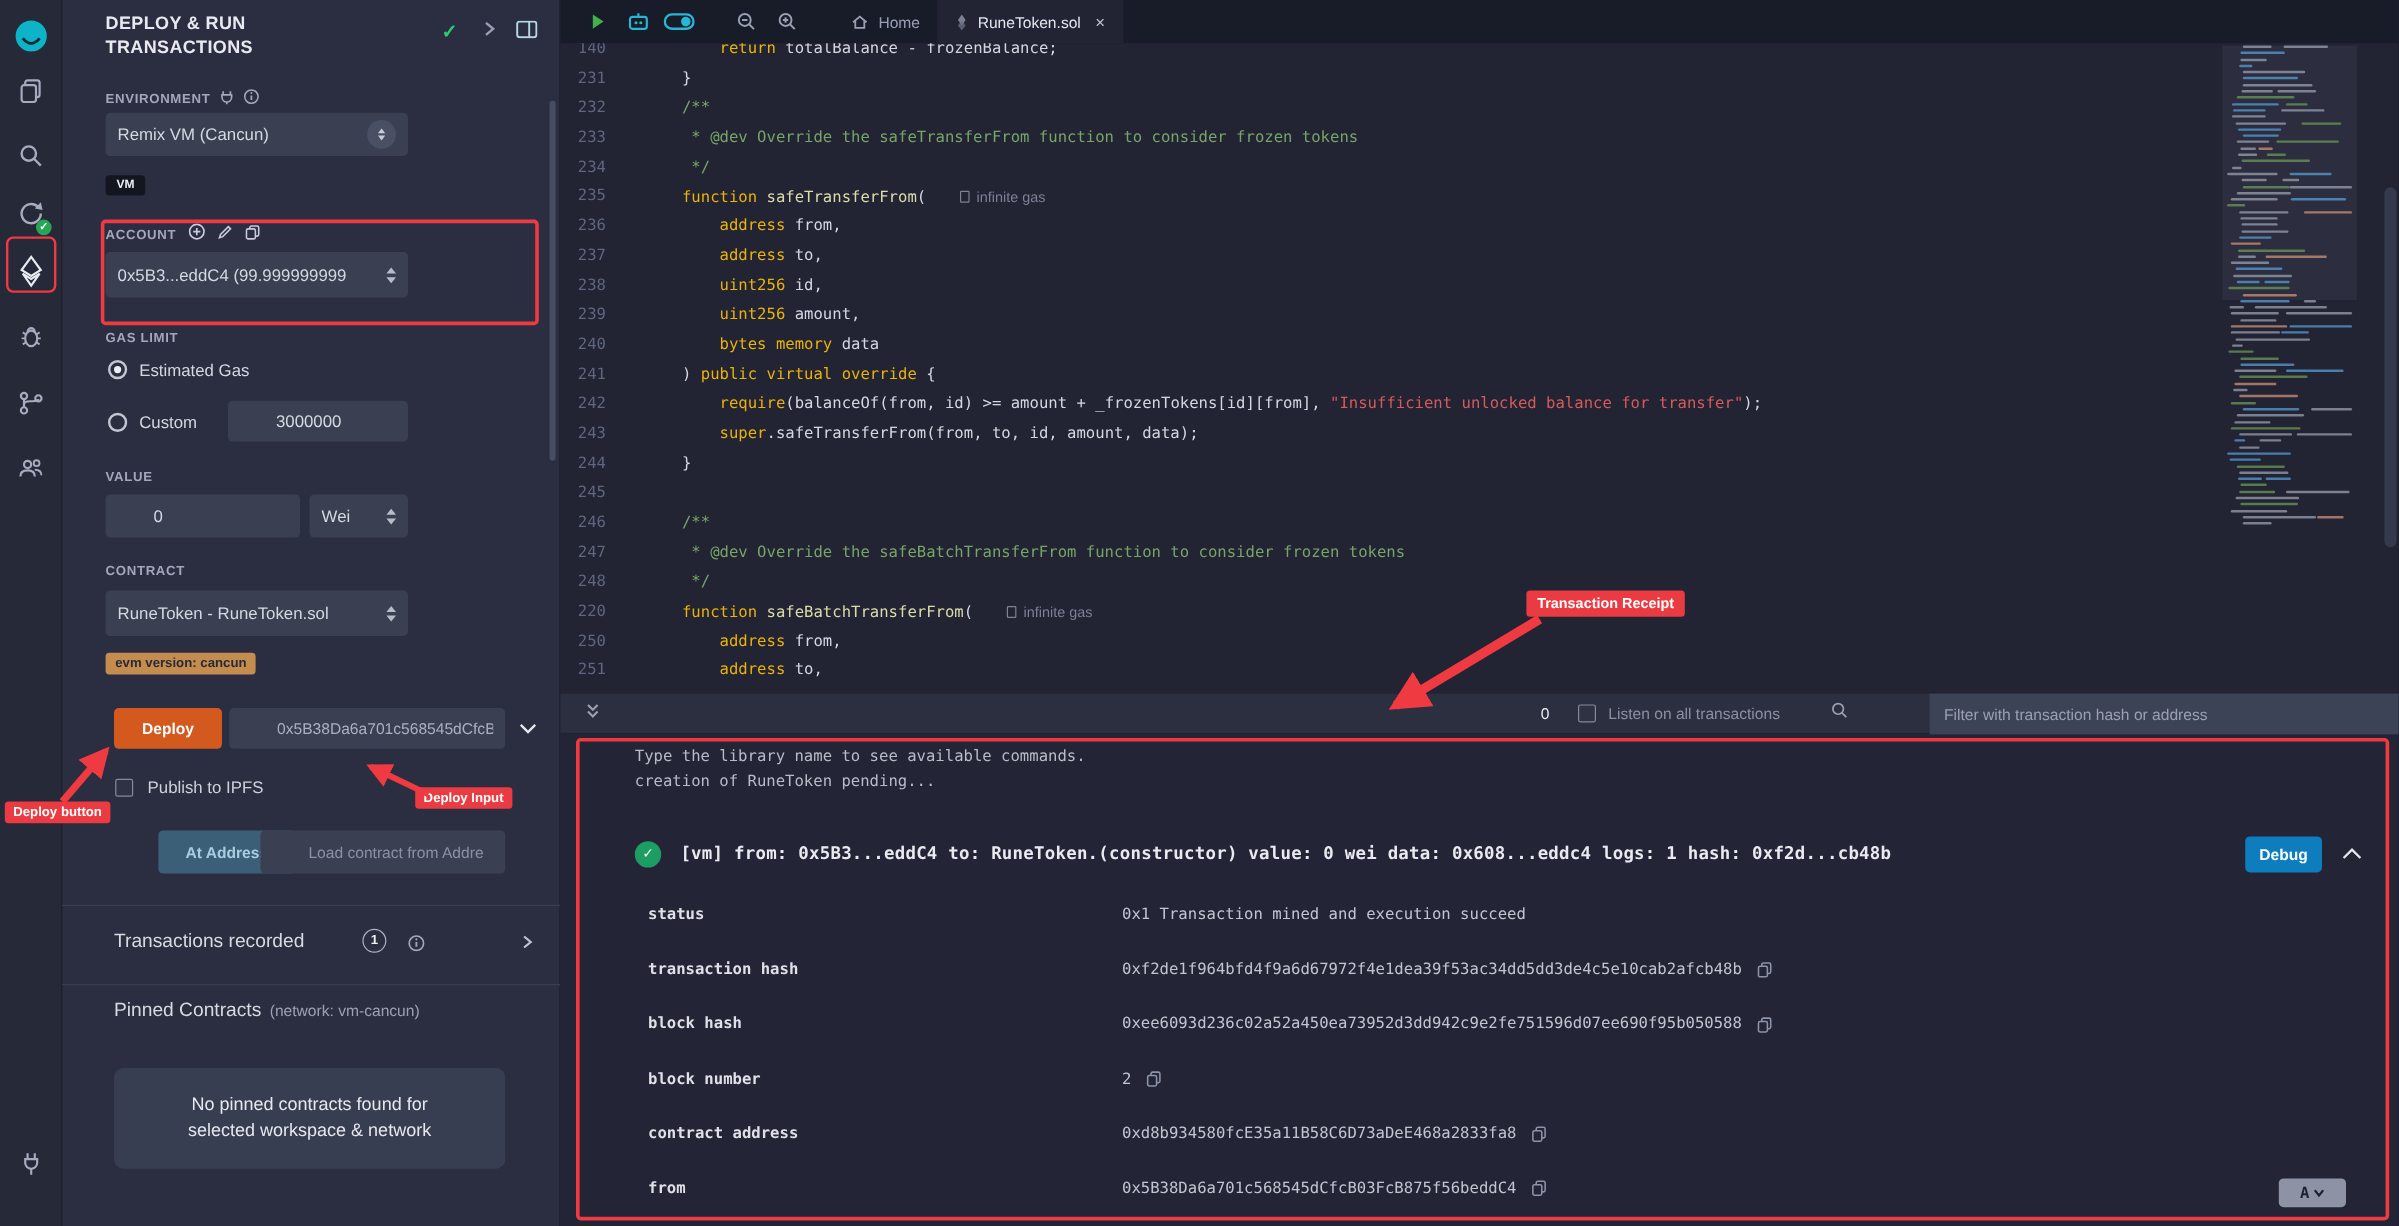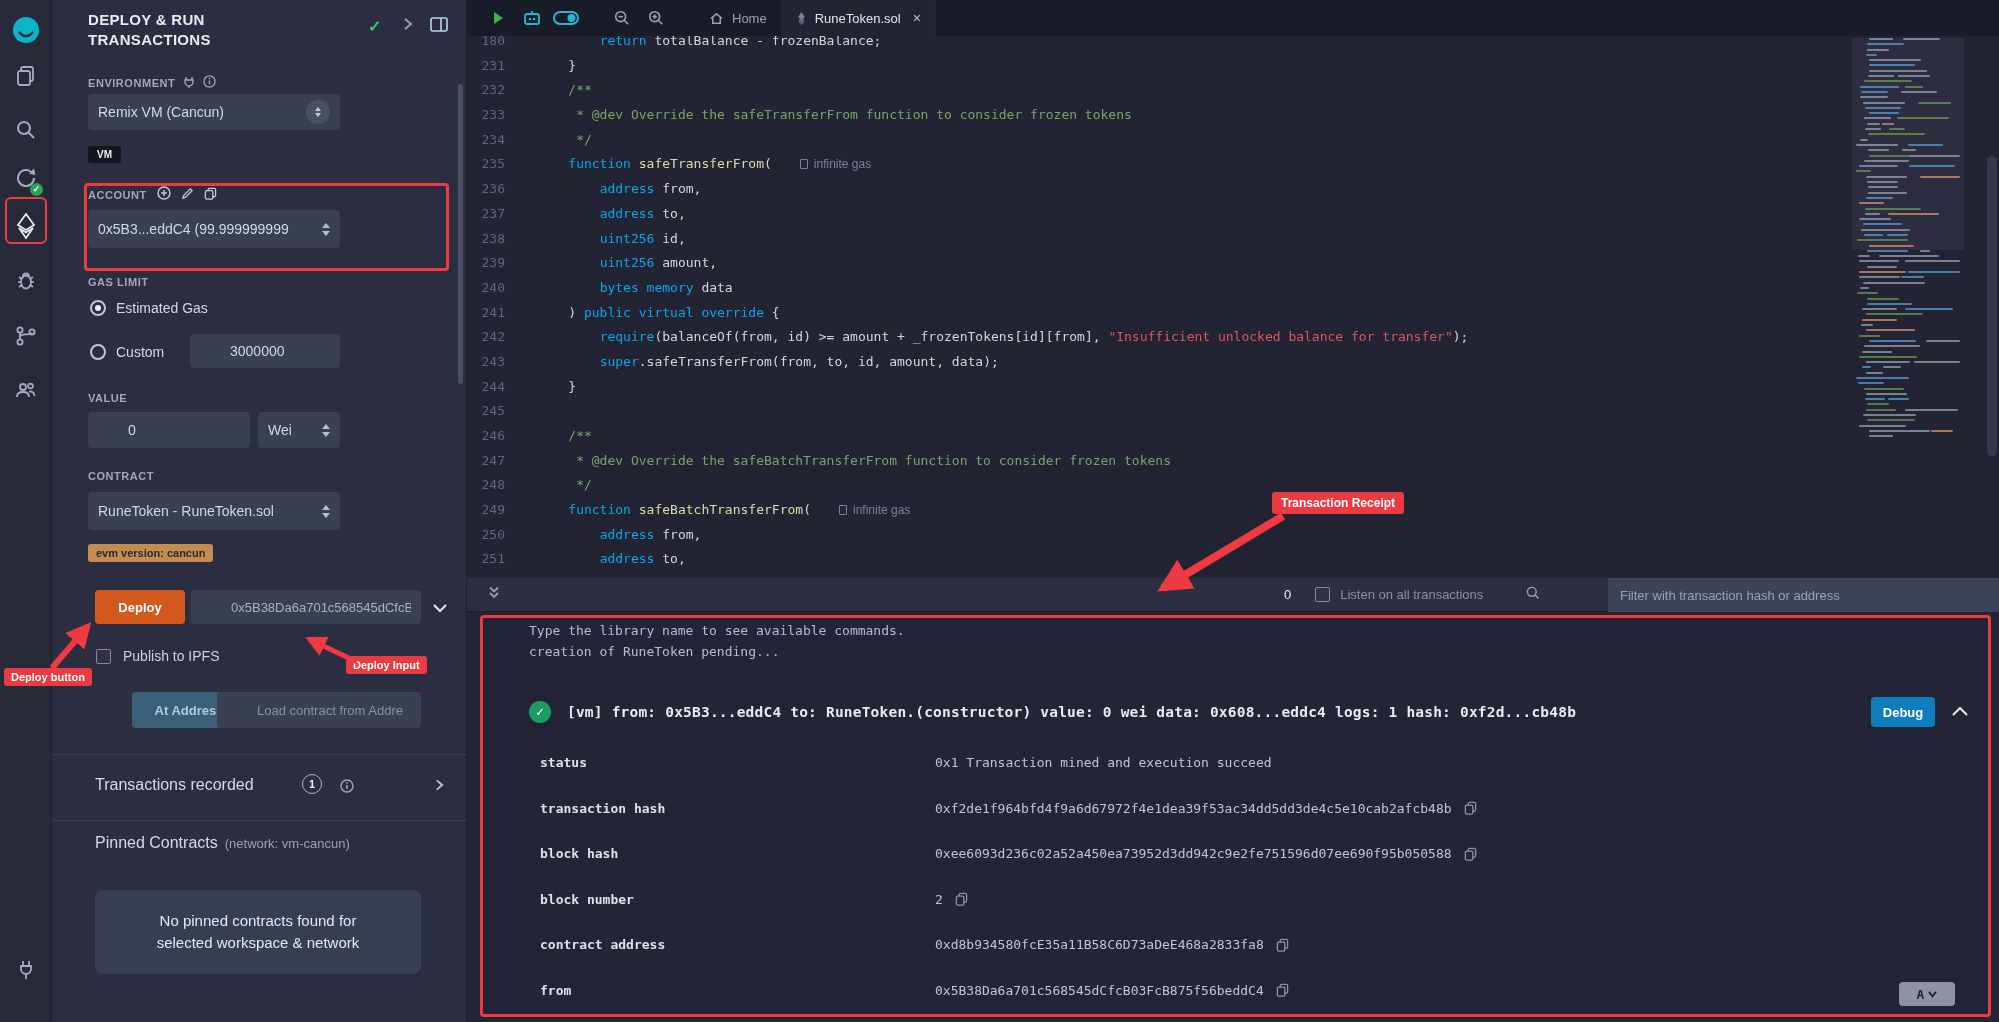--- a/index.html
+++ b/index.html
@@ -55,21 +55,21 @@
   .tb-ic { display:flex; align-items:center; justify-content:center; width:34px; cursor:pointer; }
   .tab { display:flex; align-items:center; gap:8px; padding:0 14px; font-size:13px; color:#9aa0b4; border-right:1px solid #232635; cursor:pointer; }
   .tab.active { background:#222333; color:#e4e6ee; }
   .tab .close { color:#c0c4d2; font-size:14px; margin-left:4px; }
   .code { position:absolute; left:0; top:36px; right:0; bottom:0; overflow:hidden; }
   .code-lines { margin-top:-7px; font-family:"DejaVu Sans Mono", monospace; font-size:13px; }
   .code-line { height:24.7px; line-height:24.7px; display:flex; white-space:pre; }
   .ln { width:56px; text-align:right; padding-right:18px; color:#5f6680; flex:none; }
   .lt { padding-left:14px; }
   .tk-p { color:#d4d7e0; }
-  .tk-k { color:#0ea5e9; }
+  .tk-k { color:#eab308; }
   .tk-c { color:#76a567; }
   .tk-s { color:#d65b5b; }
   .tk-f { color:#dcdcaa; }
   .gas { margin-left:28px; color:#7c8197; font-size:12px; font-family:"Liberation Sans",sans-serif; }
   .gas i { display:inline-block; width:8px; height:10px; border:1px solid #7c8197; border-radius:1px; margin-right:6px; vertical-align:-1px; }
   .minimap { position:absolute; top:38px; right:39px; width:104px; height:430px; }
   .mmrow { height:2px; margin-bottom:3.3px; display:flex; }
   .mmrow span { height:2px; opacity:.75; border-radius:1px; }
   .mm-viewport { position:absolute; top:0; left:-4px; right:-4px; height:212px; background:rgba(140,150,180,.10); }
   .ed-scroll { position:absolute; top:36px; right:2px; width:10px; bottom:0; }
@@ -352,40 +352,40 @@
             <path d="M6 1 L9.5 6 L6 11 L2.5 6 Z" fill="#9aa0b6" opacity=".75"></path>
             <path d="M6 6 L9.5 11 L6 15.5 L2.5 11 Z" fill="#6b7189" opacity=".75"></path>
           </svg>
         <span>RuneToken.sol</span>
         <span class="close">×</span>
       </div>
     </div>
 
     <div class="code">
       <div class="code-lines">
-          <div class="code-line"><span class="ln">180</span><span class="lt"><span class="tk-p">        </span><span class="tk-k">return</span><span class="tk-p"> totalBalance - frozenBalance;</span></span></div>
+          <div class="code-line"><span class="ln">140</span><span class="lt"><span class="tk-p">        </span><span class="tk-k">return</span><span class="tk-p"> totalBalance - frozenBalance;</span></span></div>
           <div class="code-line"><span class="ln">231</span><span class="lt"><span class="tk-p">    }</span></span></div>
           <div class="code-line"><span class="ln">232</span><span class="lt"><span class="tk-c">    /**</span></span></div>
           <div class="code-line"><span class="ln">233</span><span class="lt"><span class="tk-c">     * @dev Override the safeTransferFrom function to consider frozen tokens</span></span></div>
           <div class="code-line"><span class="ln">234</span><span class="lt"><span class="tk-c">     */</span></span></div>
           <div class="code-line"><span class="ln">235</span><span class="lt"><span class="tk-p">    </span><span class="tk-k">function</span><span class="tk-p"> </span><span class="tk-f">safeTransferFrom</span><span class="tk-p">(</span><span class="gas"><i></i>infinite gas</span></span></div>
           <div class="code-line"><span class="ln">236</span><span class="lt"><span class="tk-p">        </span><span class="tk-k">address</span><span class="tk-p"> from,</span></span></div>
           <div class="code-line"><span class="ln">237</span><span class="lt"><span class="tk-p">        </span><span class="tk-k">address</span><span class="tk-p"> to,</span></span></div>
           <div class="code-line"><span class="ln">238</span><span class="lt"><span class="tk-p">        </span><span class="tk-k">uint256</span><span class="tk-p"> id,</span></span></div>
           <div class="code-line"><span class="ln">239</span><span class="lt"><span class="tk-p">        </span><span class="tk-k">uint256</span><span class="tk-p"> amount,</span></span></div>
           <div class="code-line"><span class="ln">240</span><span class="lt"><span class="tk-p">        </span><span class="tk-k">bytes</span><span class="tk-p"> </span><span class="tk-k">memory</span><span class="tk-p"> data</span></span></div>
           <div class="code-line"><span class="ln">241</span><span class="lt"><span class="tk-p">    ) </span><span class="tk-k">public</span><span class="tk-p"> </span><span class="tk-k">virtual</span><span class="tk-p"> </span><span class="tk-k">override</span><span class="tk-p"> {</span></span></div>
           <div class="code-line"><span class="ln">242</span><span class="lt"><span class="tk-p">        </span><span class="tk-k">require</span><span class="tk-p">(balanceOf(from, id) &gt;= amount + _frozenTokens[id][from], </span><span class="tk-s">"Insufficient unlocked balance for transfer"</span><span class="tk-p">);</span></span></div>
           <div class="code-line"><span class="ln">243</span><span class="lt"><span class="tk-p">        </span><span class="tk-k">super</span><span class="tk-p">.safeTransferFrom(from, to, id, amount, data);</span></span></div>
           <div class="code-line"><span class="ln">244</span><span class="lt"><span class="tk-p">    }</span></span></div>
           <div class="code-line"><span class="ln">245</span><span class="lt"></span></div>
           <div class="code-line"><span class="ln">246</span><span class="lt"><span class="tk-c">    /**</span></span></div>
           <div class="code-line"><span class="ln">247</span><span class="lt"><span class="tk-c">     * @dev Override the safeBatchTransferFrom function to consider frozen tokens</span></span></div>
           <div class="code-line"><span class="ln">248</span><span class="lt"><span class="tk-c">     */</span></span></div>
-          <div class="code-line"><span class="ln">249</span><span class="lt"><span class="tk-p">    </span><span class="tk-k">function</span><span class="tk-p"> </span><span class="tk-f">safeBatchTransferFrom</span><span class="tk-p">(</span><span class="gas"><i></i>infinite gas</span></span></div>
+          <div class="code-line"><span class="ln">220</span><span class="lt"><span class="tk-p">    </span><span class="tk-k">function</span><span class="tk-p"> </span><span class="tk-f">safeBatchTransferFrom</span><span class="tk-p">(</span><span class="gas"><i></i>infinite gas</span></span></div>
           <div class="code-line"><span class="ln">250</span><span class="lt"><span class="tk-p">        </span><span class="tk-k">address</span><span class="tk-p"> from,</span></span></div>
           <div class="code-line"><span class="ln">251</span><span class="lt"><span class="tk-p">        </span><span class="tk-k">address</span><span class="tk-p"> to,</span></span></div>
         </div>
     </div>
 
     <div class="minimap">
       <div class="mm-viewport"></div>
       <div>
           <div class="mmrow">
             <span style="margin-left: 12.8907px; width: 23.908px; background: rgb(154, 160, 176);"></span>

